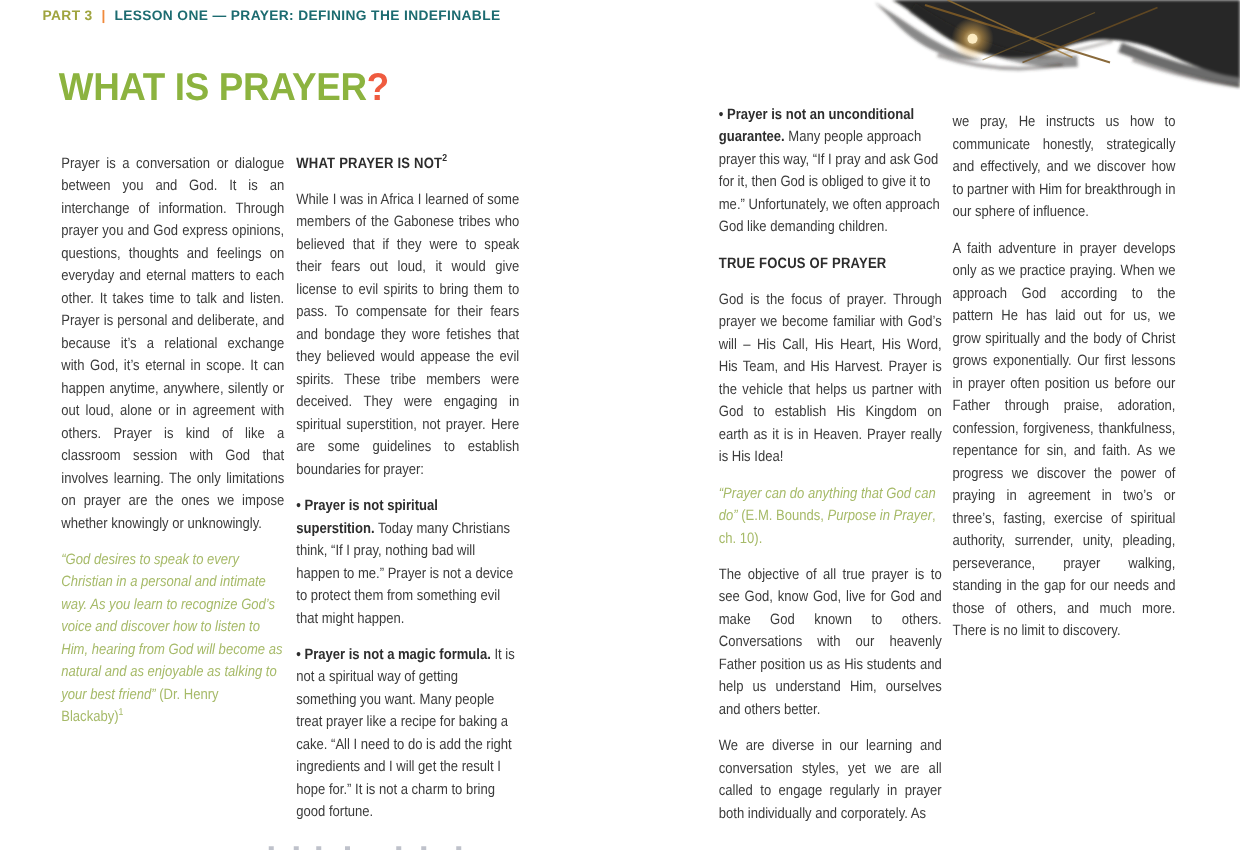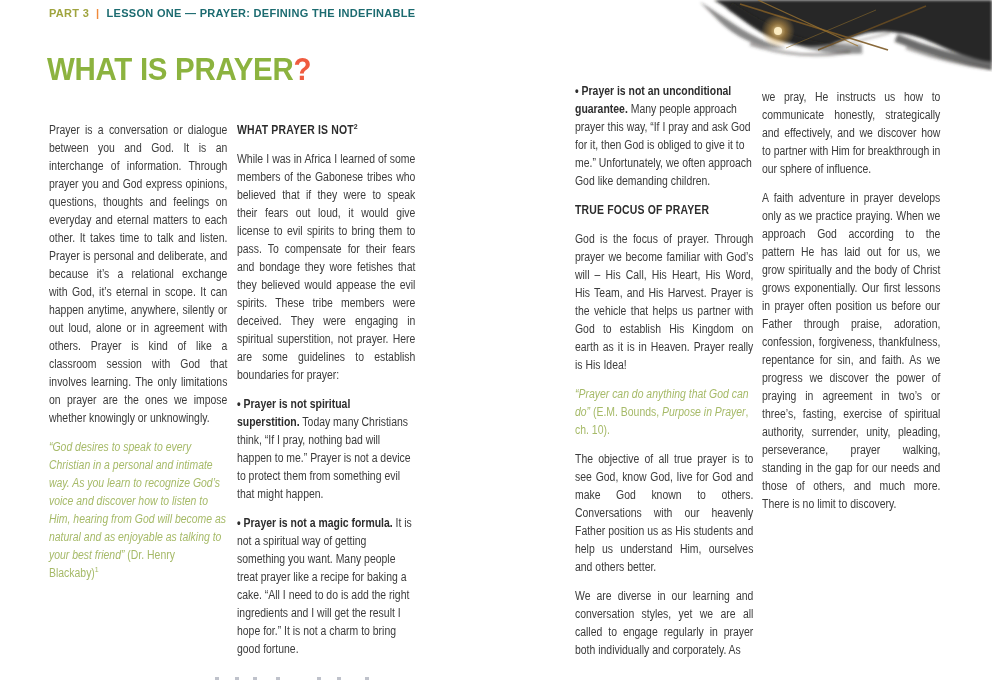--- a/index.html
+++ b/index.html
@@ -3,21 +3,21 @@
 <meta charset="utf-8">
 <style>
   html,body{margin:0;padding:0;}
   body{
     width:992px;height:682px;position:relative;overflow:hidden;
     background:#ffffff;
     font-family:"Liberation Sans","DejaVu Sans",sans-serif;
   }
   
   .kicker{
-    position:absolute;left:49px;top:7px;
+    position:absolute;left:34px;top:7px;
     font-size:11px;font-weight:bold;letter-spacing:.3px;white-space:nowrap;
   }
   .kicker .part{color:#9fa43e;}
   .kicker .sep{color:#f08a3c;font-weight:bold;margin:0 7px;}
   .kicker .lesson{color:#1c6b70;}
   
   .page-title{
     position:absolute;left:47px;top:52px;
     font-size:31px;font-weight:bold;color:#8cb33f;
     letter-spacing:-.3px;transform:scaleX(.95);transform-origin:left top;

